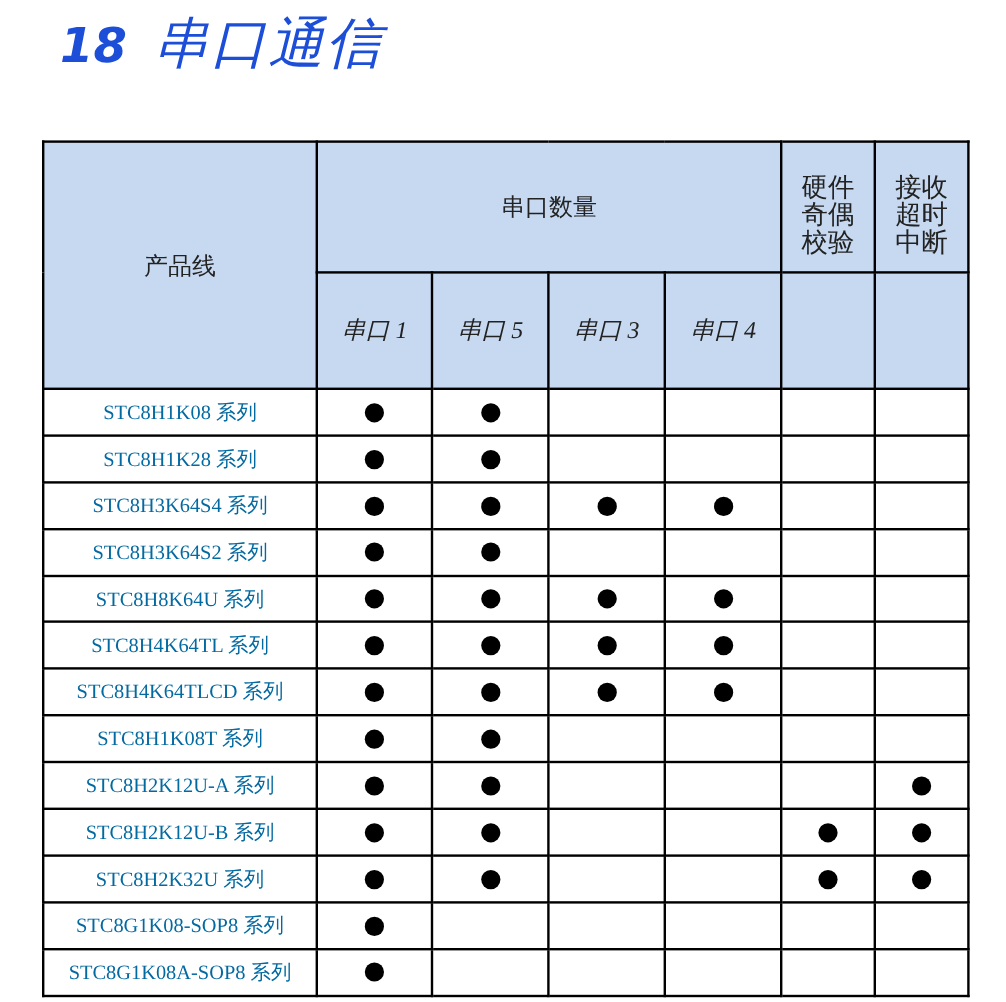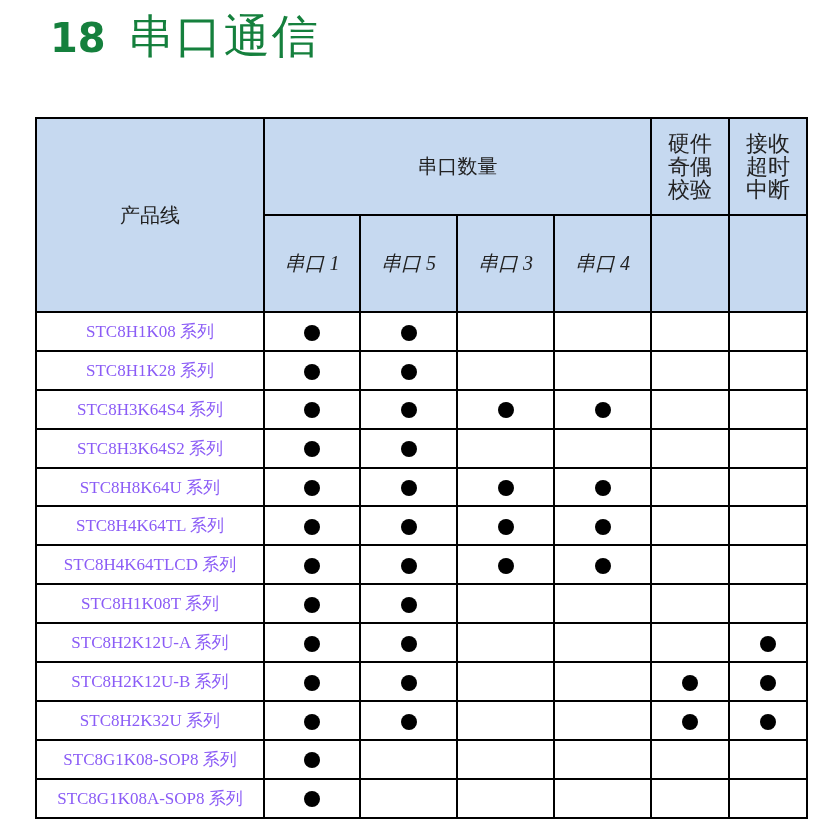--- a/index.html
+++ b/index.html
@@ -16,21 +16,22 @@
       color: #111111;
     }
     .section-title {
       position: absolute;
       left: 50px;
       top: 4px;
       height: 64px;
       line-height: 64px;
       font-size: 44px;
       white-space: nowrap;
-      color: #15803d;
+      color: #1d4ed8;
+      font-style: italic;
     }
     .section-title .num {
       font-family: "DejaVu Sans", "Liberation Sans", sans-serif;
       font-weight: bold;
       font-size: 40px;
       margin-right: 22px;
     }
     .section-title .txt {
       font-family: "DejaVu Sans", "Liberation Sans", sans-serif;
       font-size: 46px;
@@ -51,29 +52,29 @@
       font-weight: normal;
     }
     th.hdr {
       background: #c6d9f0;
       font-size: 20px;
       color: #222;
     }
     th.hdr.stack {
       font-size: 22px;
       line-height: 23px;
-      padding-top: 0;
+      padding-top: 12px;
     }
     th.hdr.stack span { display: block; }
     th.sub { height: 95px; font-style: italic; }
     th.top { height: 95px; }
     td.name {
       font-size: 17px;
       white-space: nowrap;
-      color: #8b5cf6;
+      color: #0369a1;
     }
     tr.row td { height: 36.9px; }
     .dot {
       display: inline-block;
       width: 16px;
       height: 16px;
       border-radius: 50%;
       background: #000;
       vertical-align: middle;
     }

